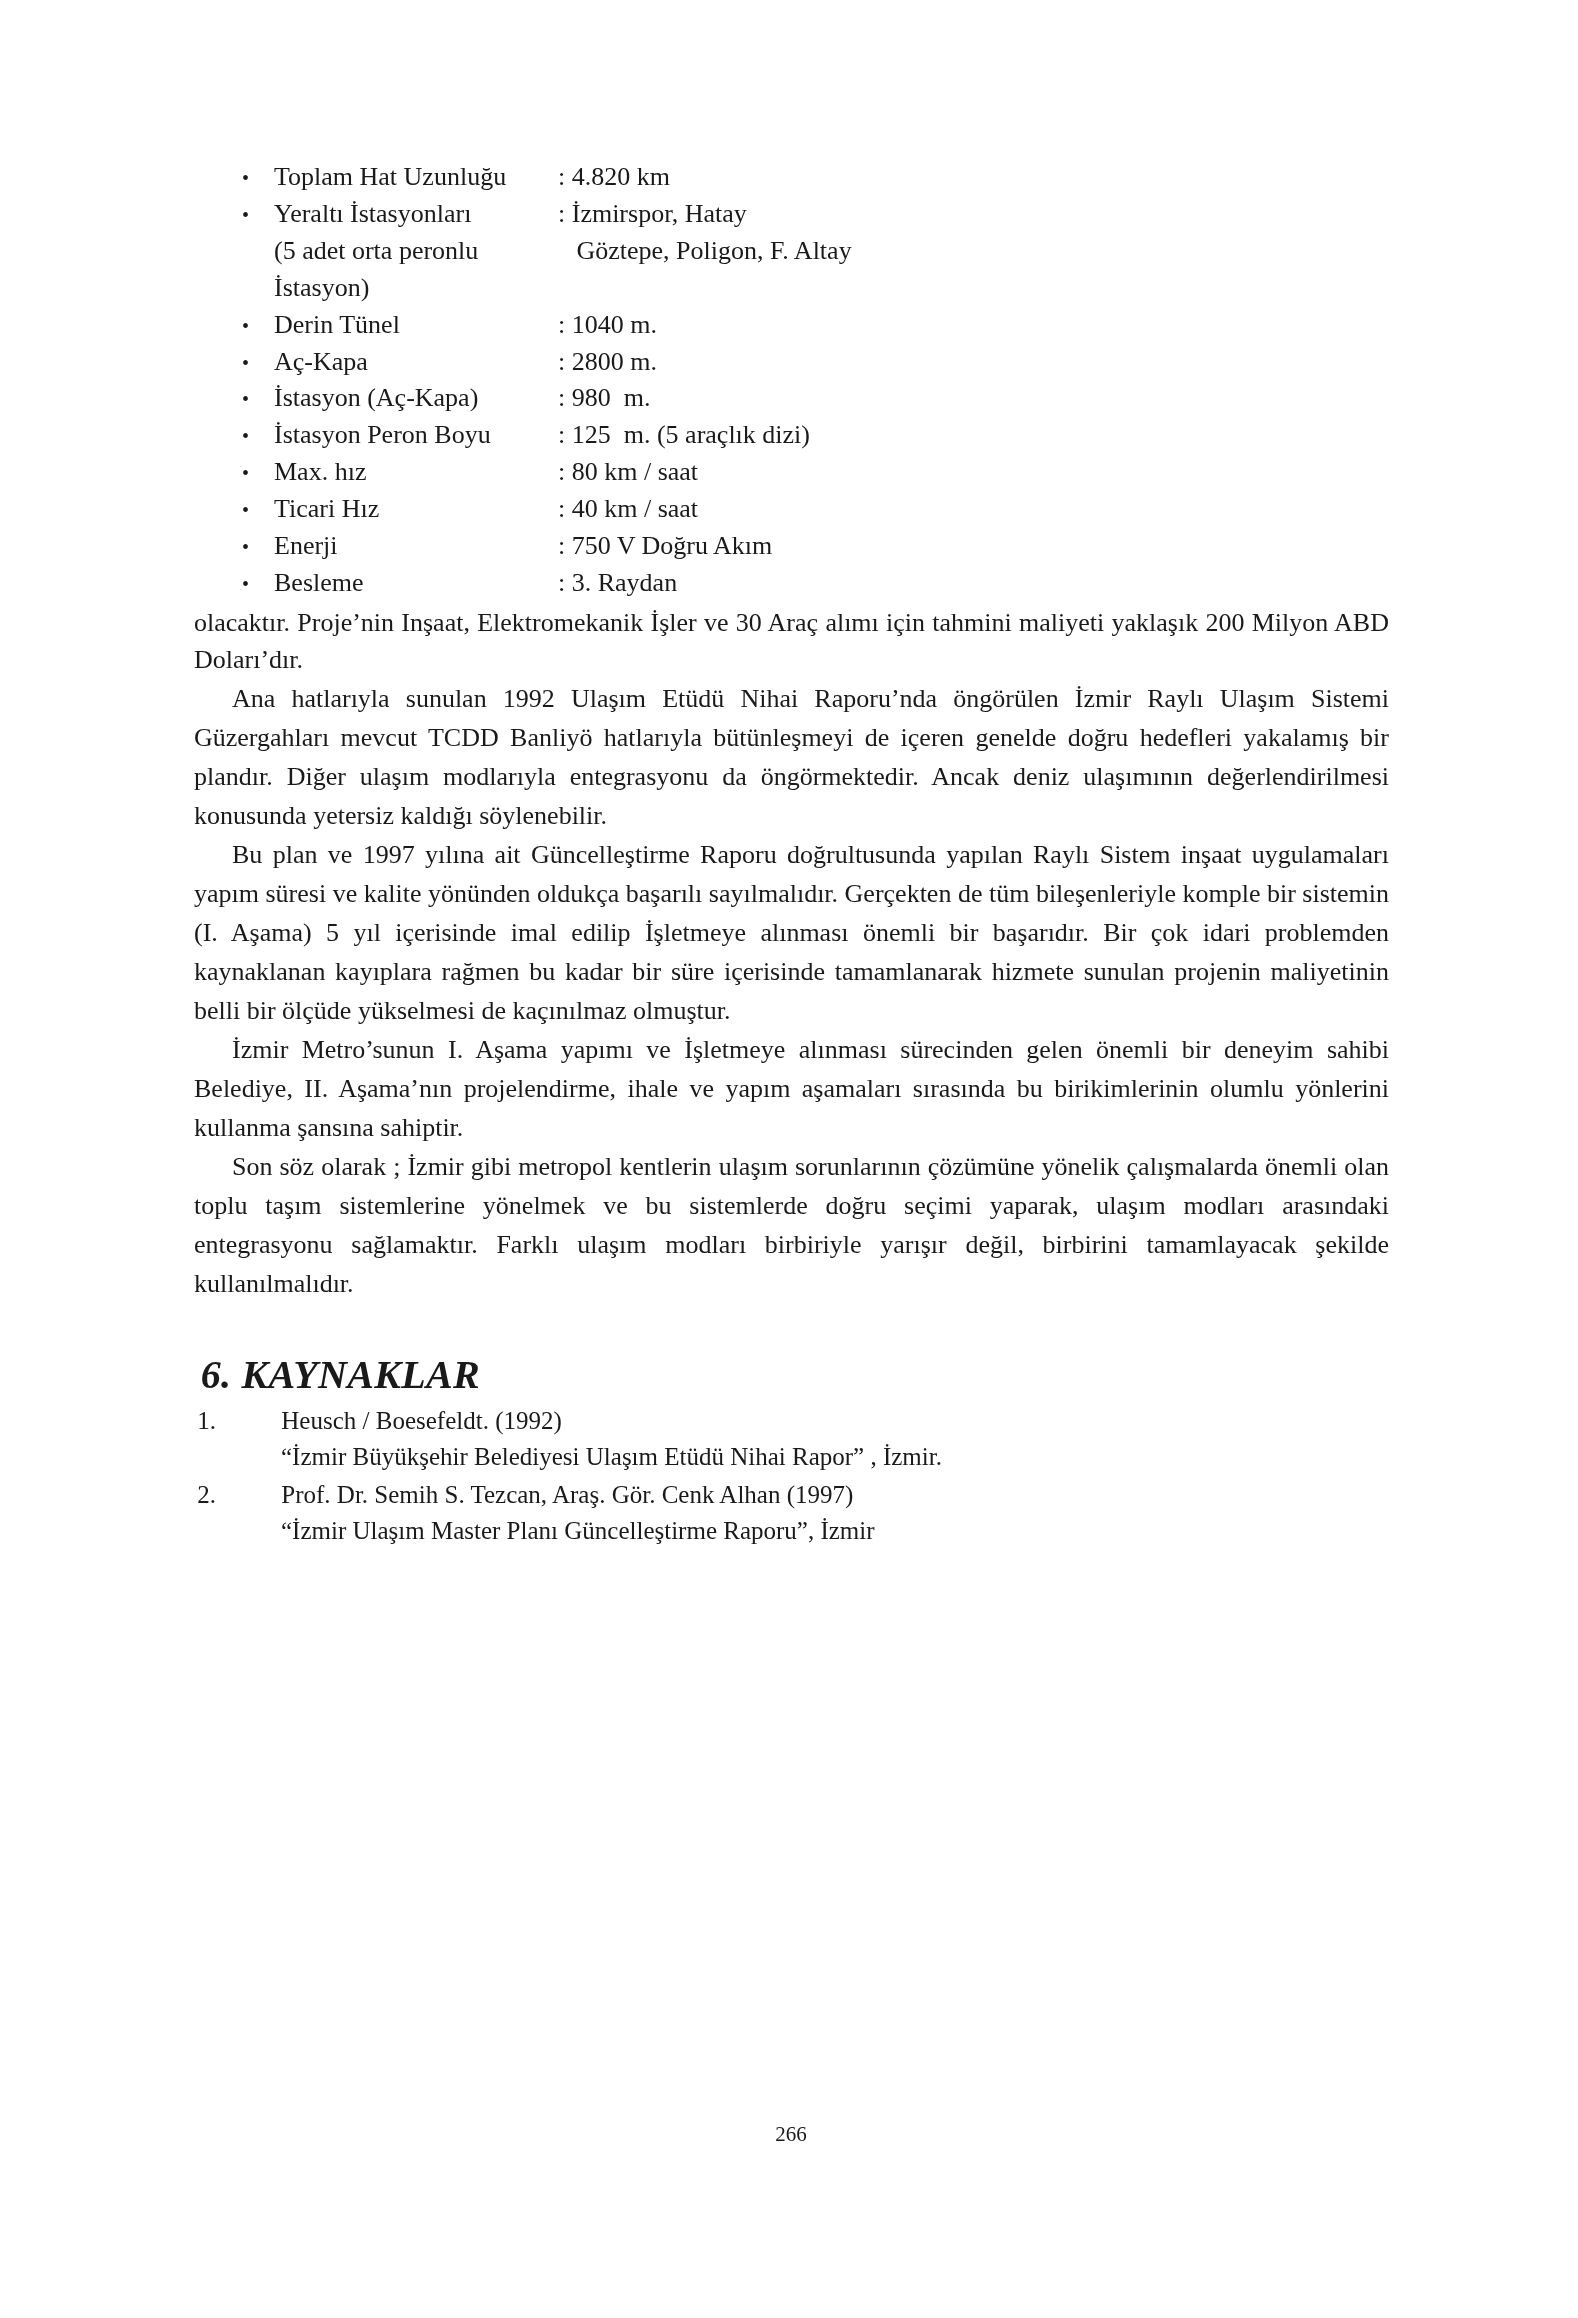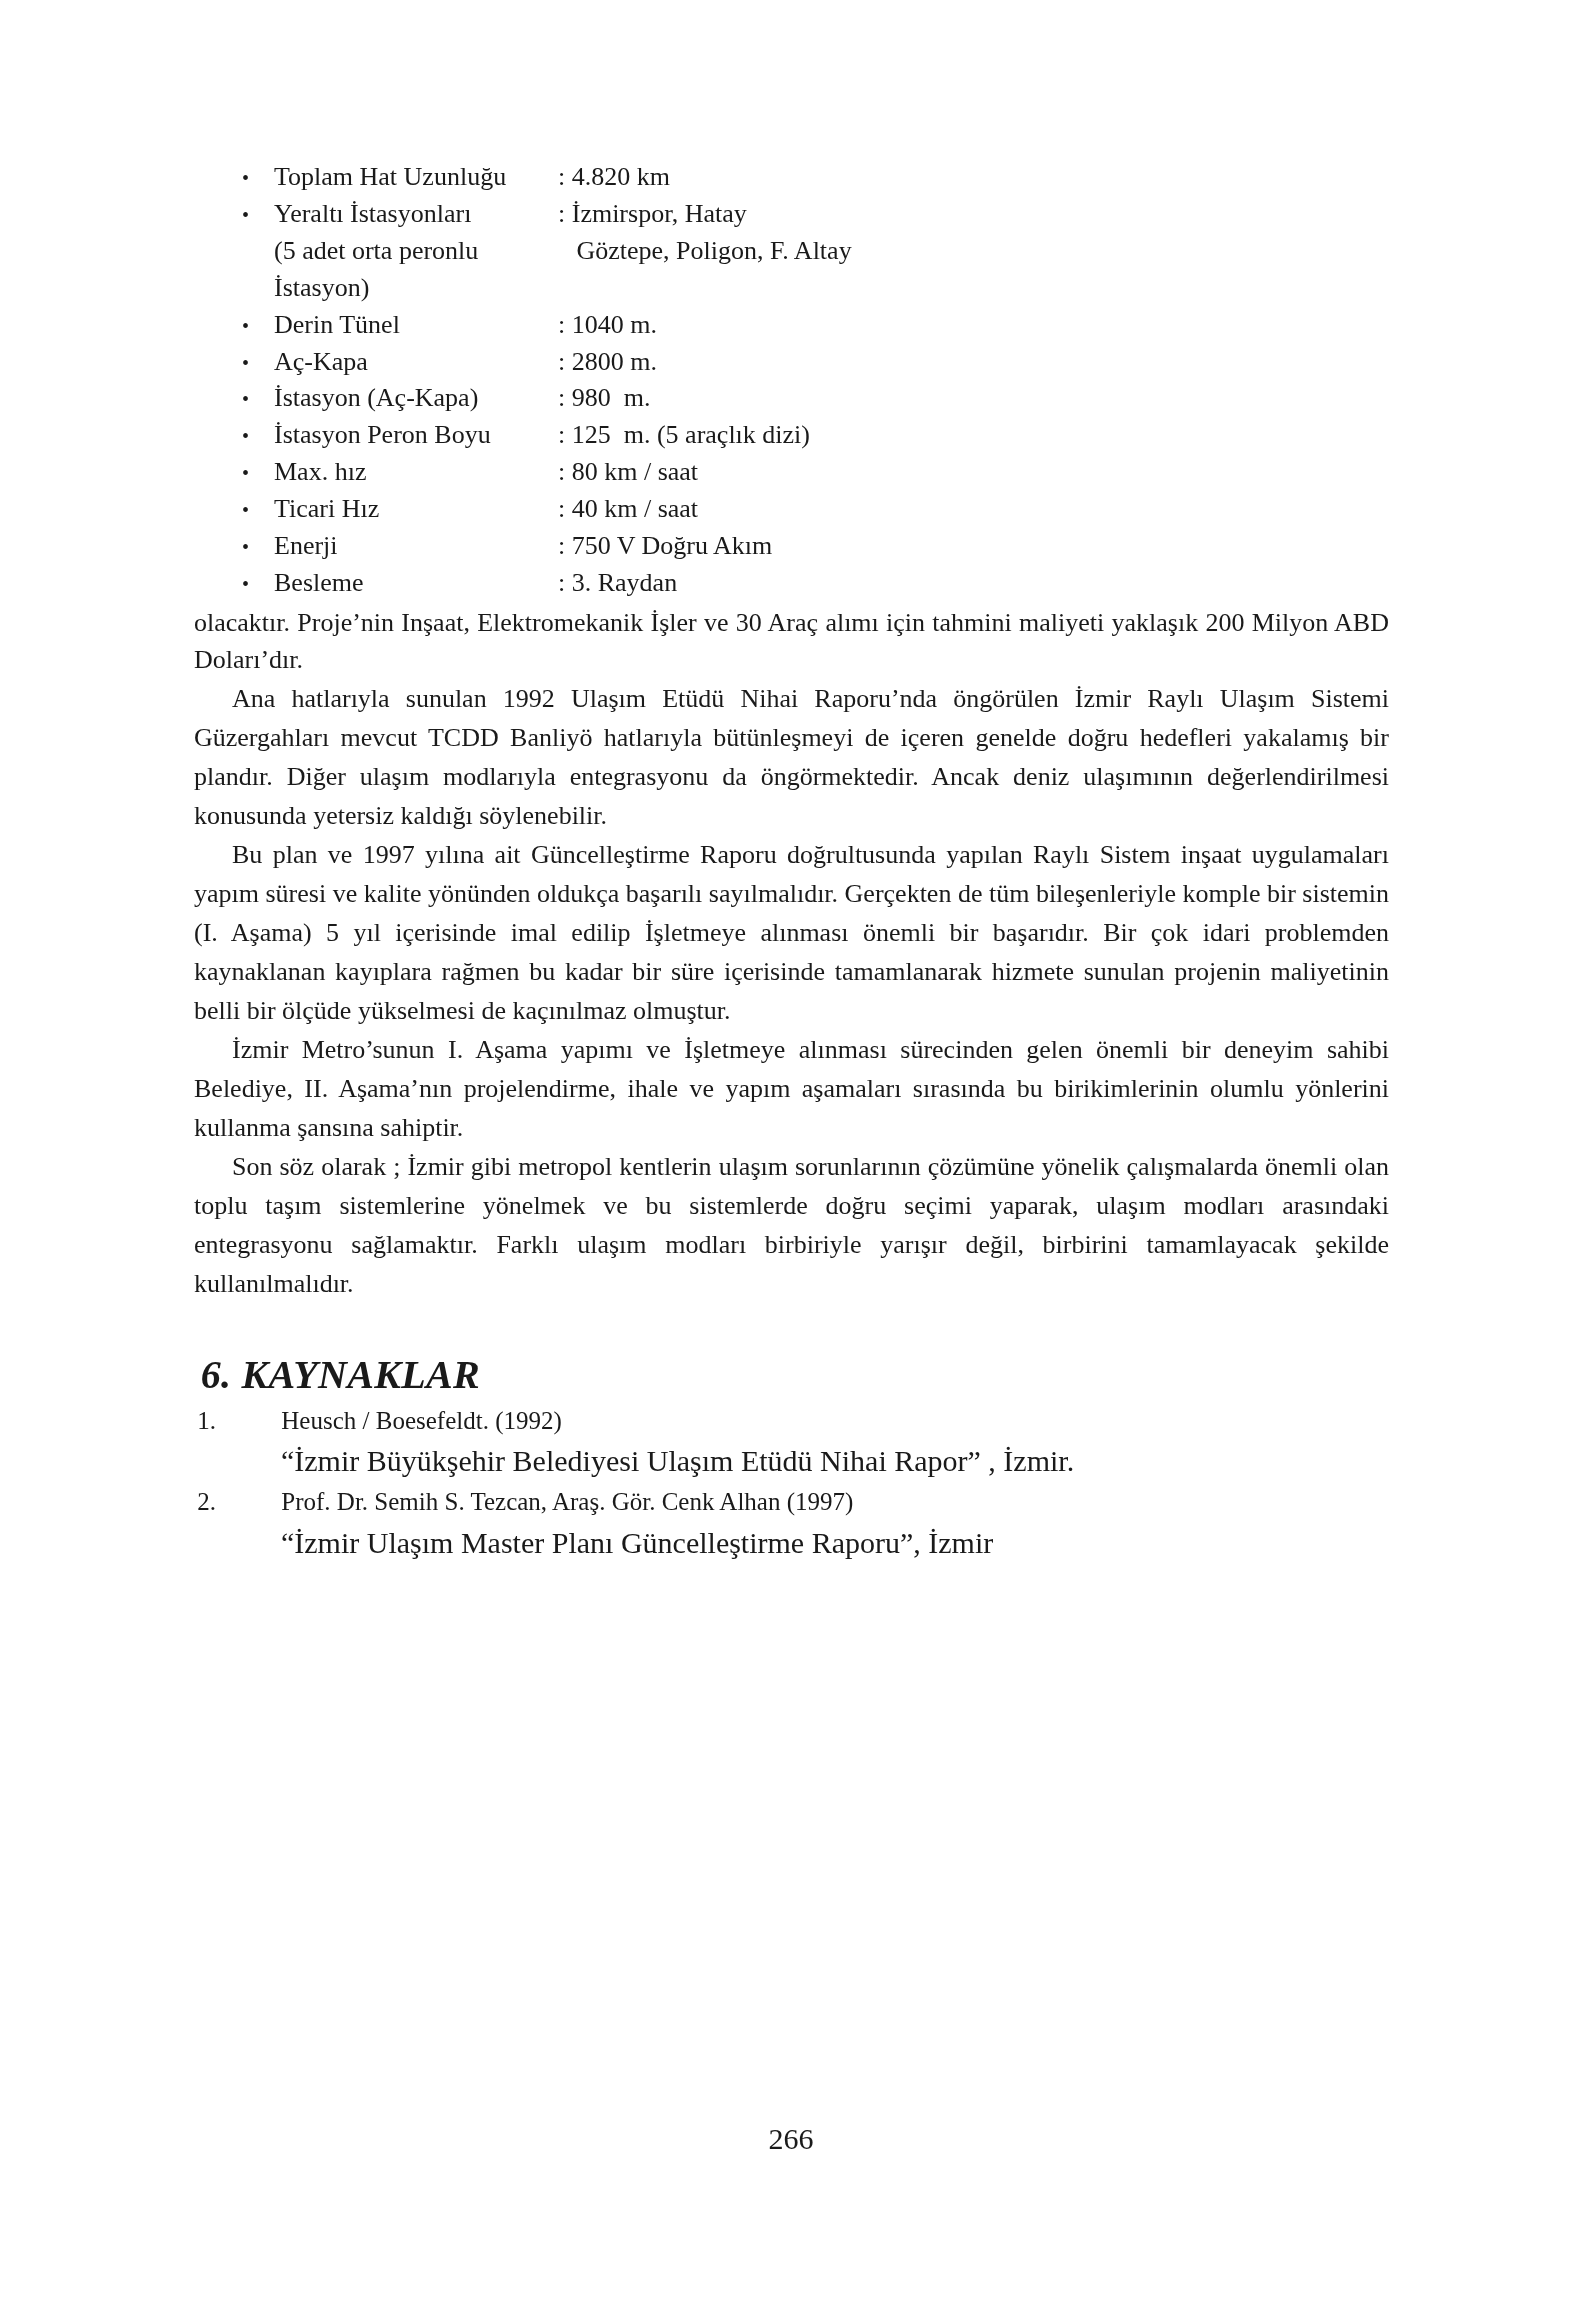--- a/index.html
+++ b/index.html
@@ -121,33 +121,33 @@
   }
   .ref-item .num {
     width: 84px;
     flex: 0 0 84px;
     padding-left: 3.3px;
   }
   .ref-item .reftext {
     flex: 1 1 auto;
   }
   .ref-sub {
-    font-size: 30px;
+    font-size: 25px;
     line-height: 1.45;
     padding-left: 87px;
   }
 
   
   .page-number {
     position: absolute;
     left: 4px;
     right: 0;
     top: 2122px;
     text-align: center;
-    font-size: 30px;
+    font-size: 21px;
   }
 </style>
 </head>
 <body>
 
 <div class="page">
   <div class="content">
 
 
     <ul class="spec-list">

